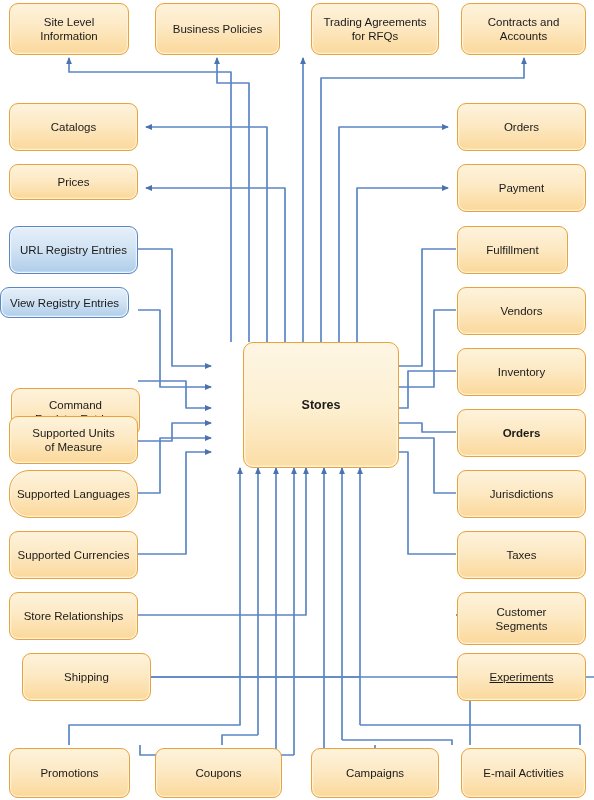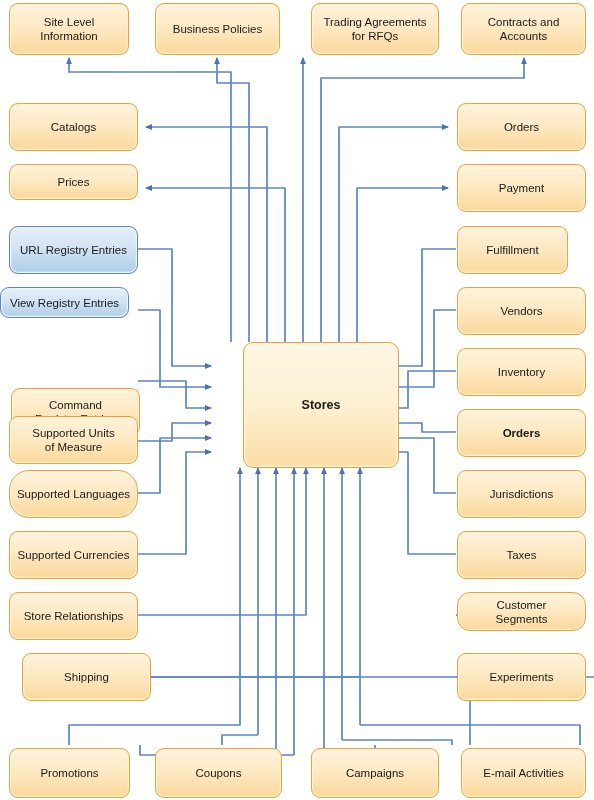--- a/index.html
+++ b/index.html
@@ -167,25 +167,25 @@
   </div>
   <div class="node orange" style="left:457px;top:409px;width:129px;height:48px;font-weight:bold;">
     <span>Orders</span>
   </div>
   <div class="node orange" style="left:457px;top:470px;width:129px;height:48px;">
     <span>Jurisdictions</span>
   </div>
   <div class="node orange" style="left:457px;top:531px;width:129px;height:48px;">
     <span>Taxes</span>
   </div>
-  <div class="node orange" style="left:457px;top:592px;width:129px;height:39px;border-radius:13px;">
+  <div class="node orange" style="left:457px;top:592px;width:129px;height:53px;">
     <span>Customer
 Segments</span>
   </div>
-  <div class="node orange" style="left:457px;top:653px;width:129px;height:48px;">
+  <div class="node orange" style="left:457px;top:653px;width:129px;height:48px;text-decoration:underline;">
     <span>Experiments</span>
   </div>
 
   <div class="node orange" style="left:9px;top:748px;width:121px;height:50px;">
     <span>Promotions</span>
   </div>
   <div class="node orange" style="left:155px;top:748px;width:127px;height:50px;">
     <span>Coupons</span>
   </div>
   <div class="node orange" style="left:311px;top:748px;width:128px;height:50px;">

